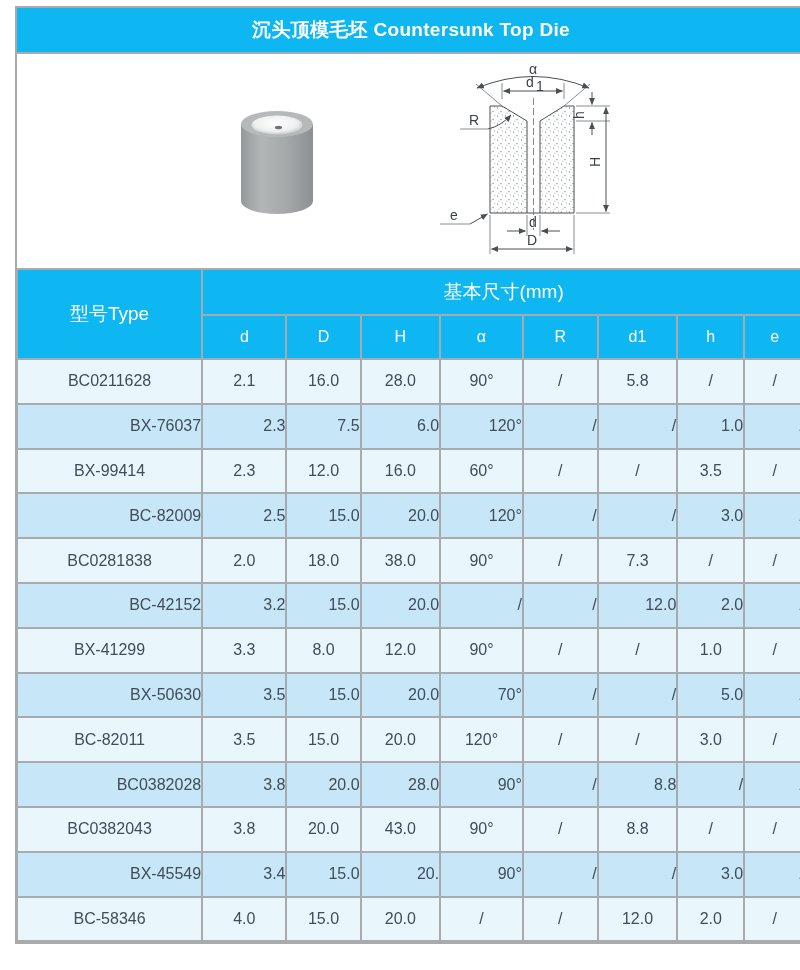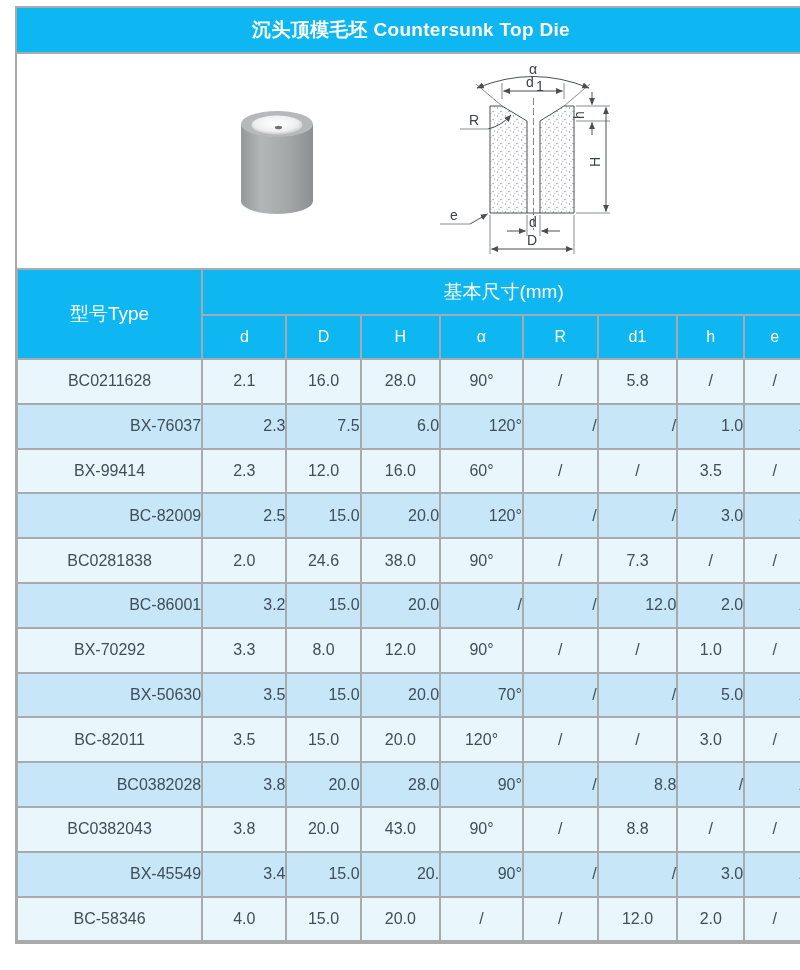--- a/index.html
+++ b/index.html
@@ -236,41 +236,41 @@
           <td>20.0</td>
           <td>120°</td>
           <td>/</td>
           <td>/</td>
           <td>3.0</td>
           <td>/</td>
         </tr>
         <tr class="row-light">
           <td>BC0281838</td>
           <td>2.0</td>
-          <td>24.6</td>
+          <td>18.0</td>
           <td>38.0</td>
           <td>90°</td>
           <td>/</td>
           <td>7.3</td>
           <td>/</td>
           <td>/</td>
         </tr>
         <tr class="row-dark">
-          <td>BC-86001</td>
+          <td>BC-42152</td>
           <td>3.2</td>
           <td>15.0</td>
           <td>20.0</td>
           <td>/</td>
           <td>/</td>
           <td>12.0</td>
           <td>2.0</td>
           <td>/</td>
         </tr>
         <tr class="row-light">
-          <td>BX-70292</td>
+          <td>BX-41299</td>
           <td>3.3</td>
           <td>8.0</td>
           <td>12.0</td>
           <td>90°</td>
           <td>/</td>
           <td>/</td>
           <td>1.0</td>
           <td>/</td>
         </tr>
         <tr class="row-dark">

